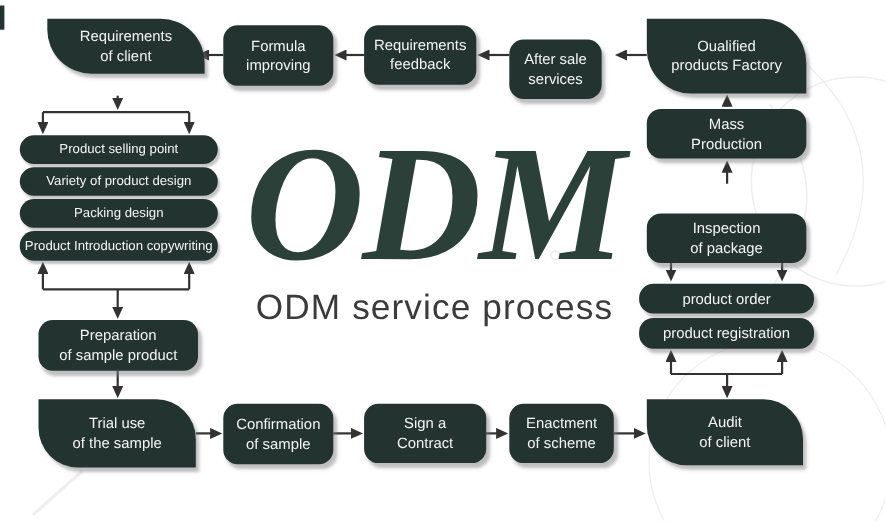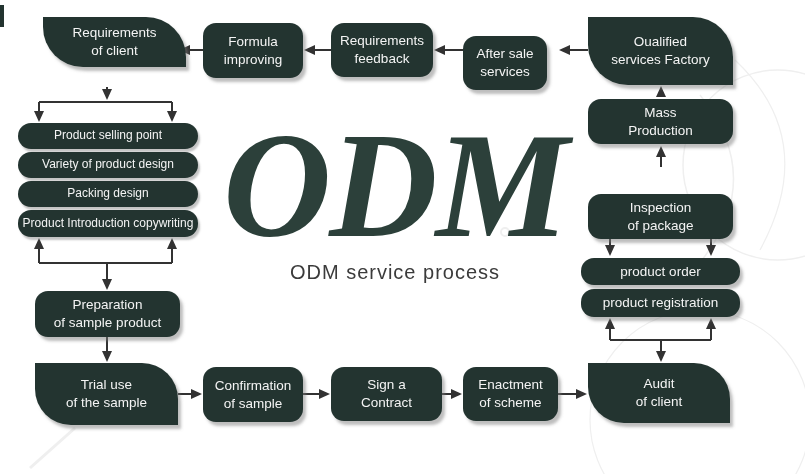--- a/index.html
+++ b/index.html
@@ -27,21 +27,21 @@
     position:absolute;left:0;top:5px;width:4px;height:22px;background:var(--box);
   }
   .title-block{
     position:absolute;left:195px;top:118px;width:400px;text-align:center;
   }
   .odm-main{
     font-family:"Liberation Serif",serif;font-style:italic;font-weight:700;
     font-size:150px;line-height:0.9;letter-spacing:-2px;color:var(--title);
   }
   .odm-sub{
-    margin-top:8px;font-size:20px;letter-spacing:1px;color:var(--subtitle);
+    margin-top:8px;font-size:32px;letter-spacing:1px;color:var(--subtitle);
   }
   .arrowline{stroke:var(--arrow);stroke-width:2;fill:none;}
   #ah path{fill:var(--arrow);}
   .wm{stroke:#efefef;fill:none;}
 </style>
 </head>
 <body>
 
 <div class="stage">
 
@@ -106,21 +106,21 @@
 
   <div class="node round" style="left:43px;top:17px;width:143px;height:50px;">Requirements
 of client</div>
   <div class="node" style="left:203px;top:23px;width:100px;height:55px;">Formula
 improving</div>
   <div class="node" style="left:331px;top:23px;width:102px;height:54px;">Requirements
 feedback</div>
   <div class="node" style="left:463px;top:36px;width:84px;height:54px;">After sale
 services</div>
   <div class="node round" style="left:588px;top:17px;width:145px;height:68px;">Oualified
-services Factory</div>
+products Factory</div>
 
   <div class="node small" style="left:18px;top:123px;width:180px;height:26px;text-align:center;">Product selling point</div>
   <div class="node small" style="left:18px;top:152px;width:180px;height:26px;">Variety of product design</div>
   <div class="node small" style="left:18px;top:181px;width:180px;height:26px;">Packing design</div>
   <div class="node small" style="left:18px;top:210px;width:180px;height:27px;">Product Introduction copywriting</div>
 
   <div class="node" style="left:35px;top:291px;width:145px;height:46px;">Preparation
 of sample product</div>
   <div class="node round-sm" style="left:35px;top:363px;width:143px;height:62px;">Trial use
 of the sample</div>

